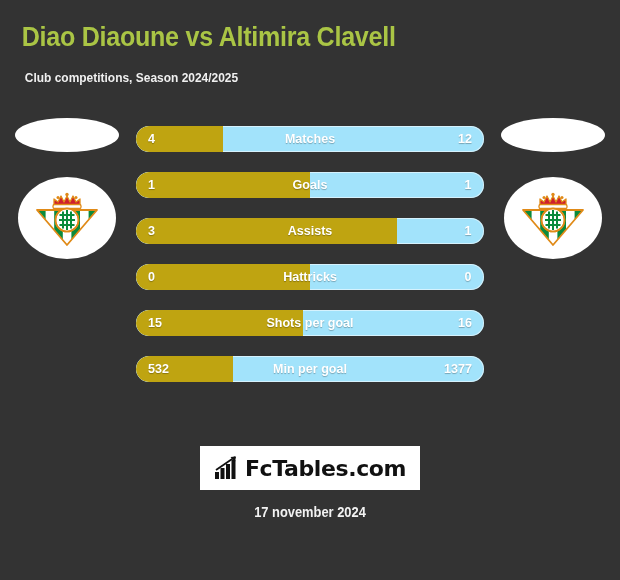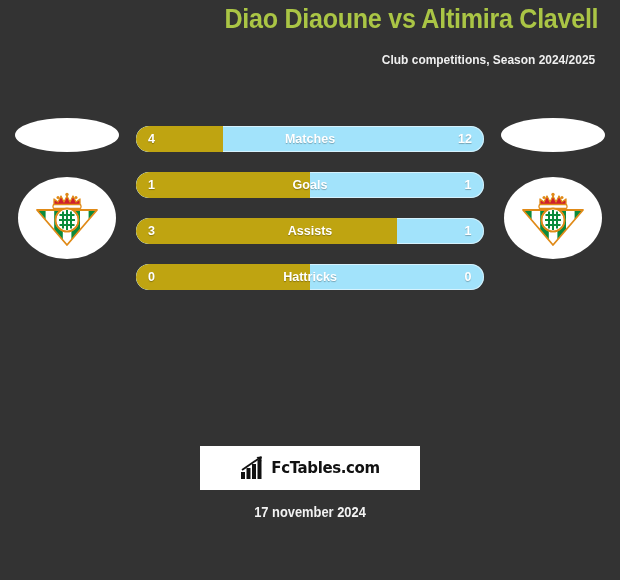--- a/index.html
+++ b/index.html
@@ -13,22 +13,22 @@
 
   body {
     background: #333333;
     font-family: "Liberation Sans", sans-serif;
     color: #ffffff;
     position: relative;
   }
 
   
   .header {
-    padding-top: 2px;
-    text-align: right;
+    padding-top: 20px;
+    text-align: left;
   }
 
   .title {
     font-family: "Liberation Sans Narrow", "Liberation Sans", sans-serif;
     font-size: 27px;
     font-weight: bold;
     color: #aac545;
     letter-spacing: -0.3px;
     line-height: 34px;
     transform: scaleX(0.93);
@@ -136,21 +136,21 @@
     display: flex;
     align-items: center;
     justify-content: center;
     gap: 5px;
   }
 
   .logo-mark { display: block; }
 
   .logo-text {
     font-family: "DejaVu Sans", sans-serif;
-    font-size: 15px;
+    font-size: 22px;
     font-weight: bold;
     color: #111111;
     letter-spacing: -0.4px;
   }
 
   .date {
     position: absolute;
     top: 504px;
     left: 0; right: 0;
     text-align: center;
@@ -261,20 +261,32 @@
       <div class="stat-val-left">3</div>
       <div class="stat-label">Assists</div>
       <div class="stat-val-right">1</div>
     </div>
     <div class="stat-row">
       <div class="stat-fill" style="width: 50%;"></div>
       <div class="stat-val-left">0</div>
       <div class="stat-label">Hattricks</div>
       <div class="stat-val-right">0</div>
     </div>
+    <div class="stat-row">
+      <div class="stat-fill" style="width: 48%;"></div>
+      <div class="stat-val-left">15</div>
+      <div class="stat-label">Shots per goal</div>
+      <div class="stat-val-right">16</div>
+    </div>
+    <div class="stat-row">
+      <div class="stat-fill" style="width: 28%;"></div>
+      <div class="stat-val-left">532</div>
+      <div class="stat-label">Min per goal</div>
+      <div class="stat-val-right">1377</div>
+    </div>
   </div>
 
 <div class="logo-box">
   <svg class="logo-mark" width="26" height="24" viewBox="0 0 26 24">
     <rect x="1" y="16" width="4" height="7" fill="#111111"></rect>
     <rect x="6.5" y="12" width="4" height="11" fill="#111111"></rect>
     <rect x="12" y="8" width="4" height="15" fill="#111111"></rect>
     <rect x="17.5" y="4" width="4" height="19" fill="#111111"></rect>
     <path d="M2 14 L21 1" stroke="#111111" stroke-width="1.8" fill="none"></path>
     <path d="M16.5 1 L22 0.5 L21 6 Z" fill="#111111"></path>

